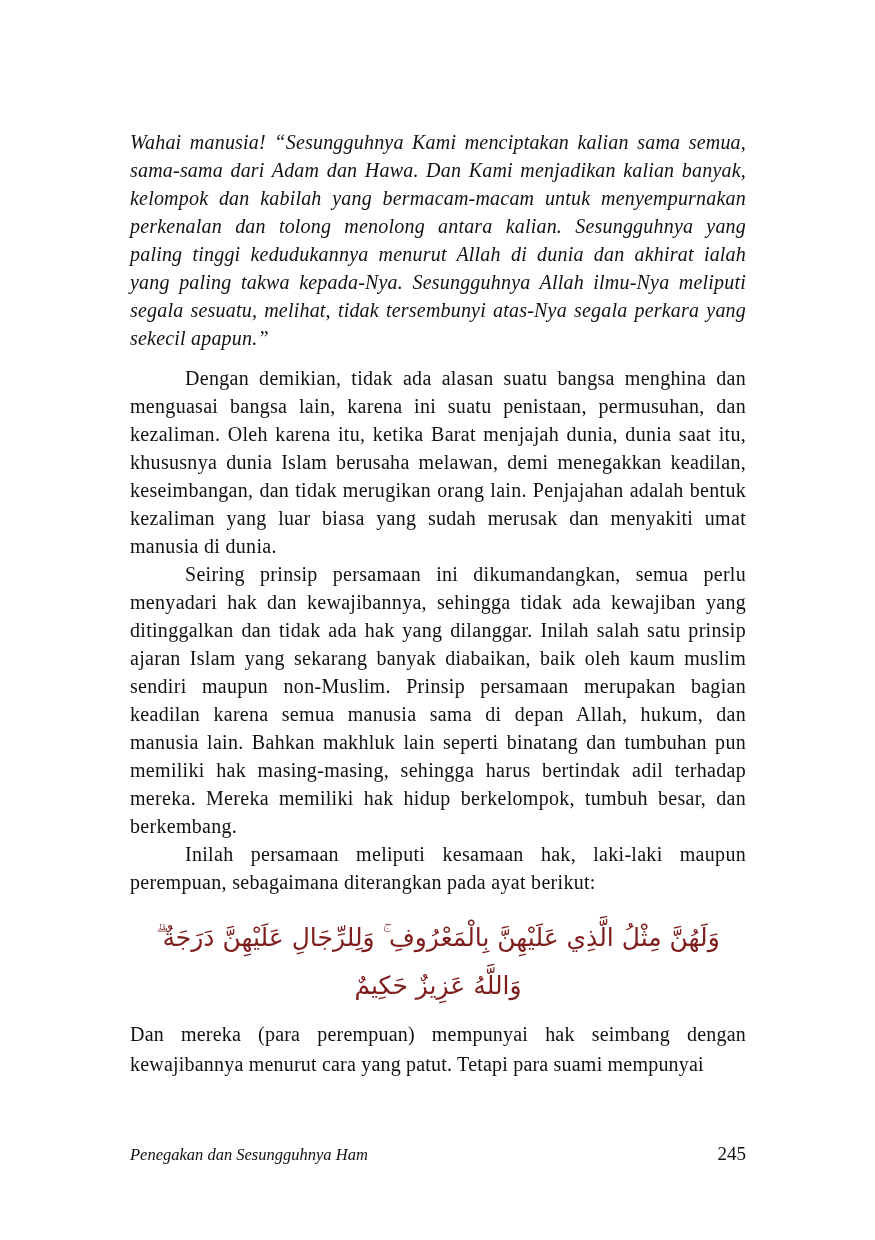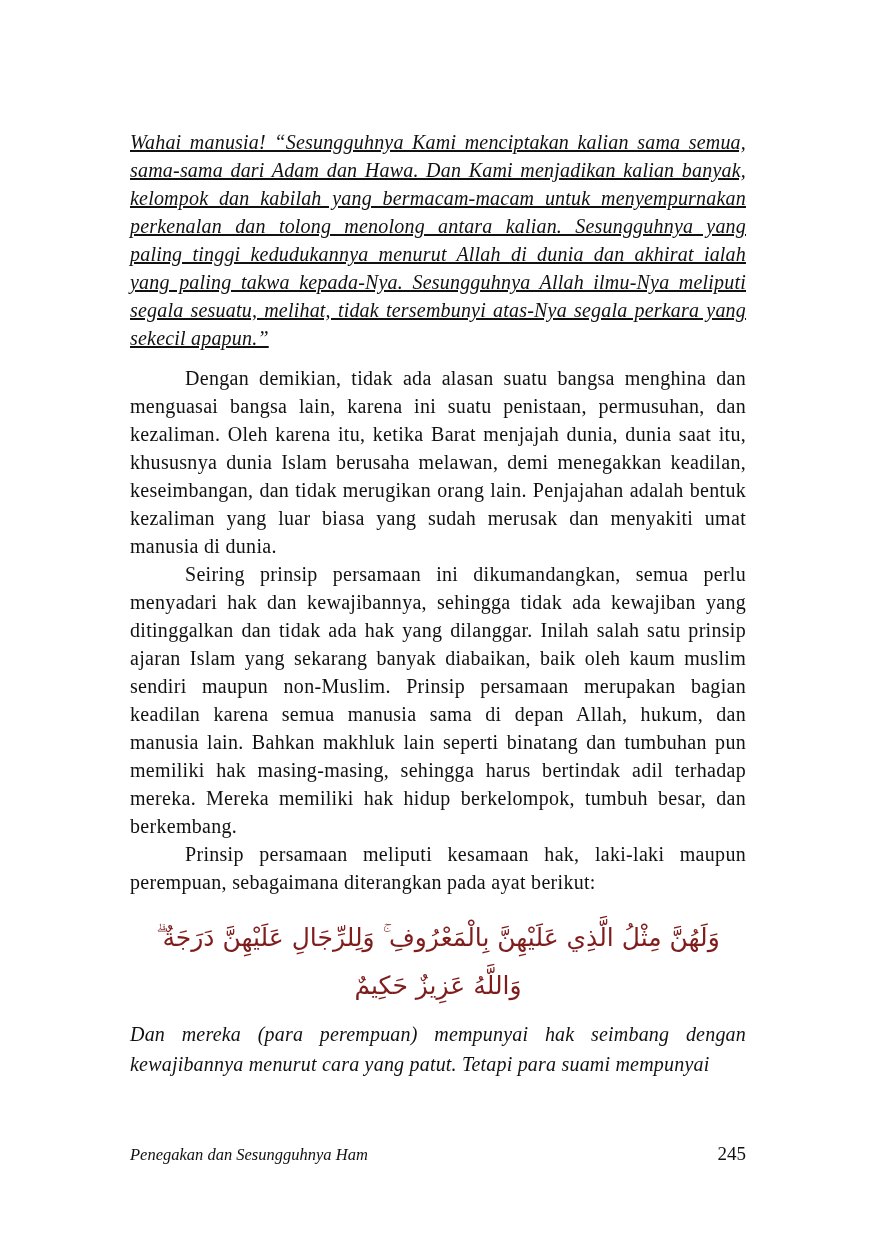--- a/index.html
+++ b/index.html
@@ -26,21 +26,20 @@
   p {
     margin: 0;
     padding: 0;
   }
   .quote {
     font-style: italic;
     font-size: 20px;
     line-height: 28px;
     text-align: justify;
     letter-spacing: 0.2px;
-    text-decoration: underline;
   }
   .body-par {
     font-size: 20px;
     line-height: 28px;
     text-align: justify;
     text-indent: 55px;
     letter-spacing: 0.3px;
   }
   .first-body {
     margin-top: 12px;
@@ -49,21 +48,20 @@
     direction: rtl;
     font-family: "DejaVu Sans", sans-serif;
     font-size: 25px;
     line-height: 1.9;
     text-align: center;
     margin-top: 18px;
     margin-bottom: 10px;
     color: #7f1d1d;
   }
   .quote-bottom {
-    font-style: italic;
     font-size: 20px;
     line-height: 30px;
     text-align: justify;
     letter-spacing: 0.2px;
   }
   .footer {
     position: absolute;
     left: 130px;
     right: 129px;
     top: 1143px;
@@ -84,21 +82,21 @@
 
 <div class="page">
   <div class="content">
 
     <p class="quote">Wahai manusia! “Sesungguhnya Kami menciptakan kalian sama semua, sama-sama dari Adam dan Hawa. Dan Kami menjadikan kalian banyak, kelompok dan kabilah yang bermacam-macam untuk menyempurnakan perkenalan dan tolong menolong antara kalian. Sesungguhnya yang paling tinggi kedudukannya menurut Allah di dunia dan akhirat ialah yang paling takwa kepada-Nya. Sesungguhnya Allah ilmu-Nya meliputi segala sesuatu, melihat, tidak tersembunyi atas-Nya segala perkara yang sekecil apapun.”</p>
 
     <p class="body-par first-body">Dengan demikian, tidak ada alasan suatu bangsa menghina dan menguasai bangsa lain, karena ini suatu penistaan, permusuhan, dan kezaliman. Oleh karena itu, ketika Barat menjajah dunia, dunia saat itu, khususnya dunia Islam berusaha melawan, demi menegakkan keadilan, keseimbangan, dan tidak merugikan orang lain. Penjajahan adalah bentuk kezaliman yang luar biasa yang sudah merusak dan menyakiti umat manusia di dunia.</p>
 
     <p class="body-par">Seiring prinsip persamaan ini dikumandangkan, semua perlu menyadari hak dan kewajibannya, sehingga tidak ada kewajiban yang ditinggalkan dan tidak ada hak yang dilanggar. Inilah salah satu prinsip ajaran Islam yang sekarang banyak diabaikan, baik oleh kaum muslim sendiri maupun non-Muslim. Prinsip persamaan merupakan bagian keadilan karena semua manusia sama di depan Allah, hukum, dan manusia lain. Bahkan makhluk lain seperti binatang dan tumbuhan pun memiliki hak masing-masing, sehingga harus bertindak adil terhadap mereka. Mereka memiliki hak hidup berkelompok, tumbuh besar, dan berkembang.</p>
 
-    <p class="body-par">Prinsip persamaan meliputi kesamaan hak, laki-laki maupun perempuan, sebagaimana diterangkan pada ayat berikut:</p>
+    <p class="body-par">Inilah persamaan meliputi kesamaan hak, laki-laki maupun perempuan, sebagaimana diterangkan pada ayat berikut:</p>
 
     <p class="arabic" dir="rtl" lang="ar">وَلَهُنَّ مِثْلُ الَّذِي عَلَيْهِنَّ بِالْمَعْرُوفِ ۚ وَلِلرِّجَالِ عَلَيْهِنَّ دَرَجَةٌ ۗ وَاللَّهُ عَزِيزٌ حَكِيمٌ</p>
 
     <p class="quote-bottom">Dan mereka (para perempuan) mempunyai hak seimbang dengan kewajibannya menurut cara yang patut. Tetapi para suami mempunyai</p>
 
   </div>
 
   <div class="footer">
     <span class="footer-title">Penegakan dan Sesungguhnya Ham</span>
     <span class="footer-page">245</span>

